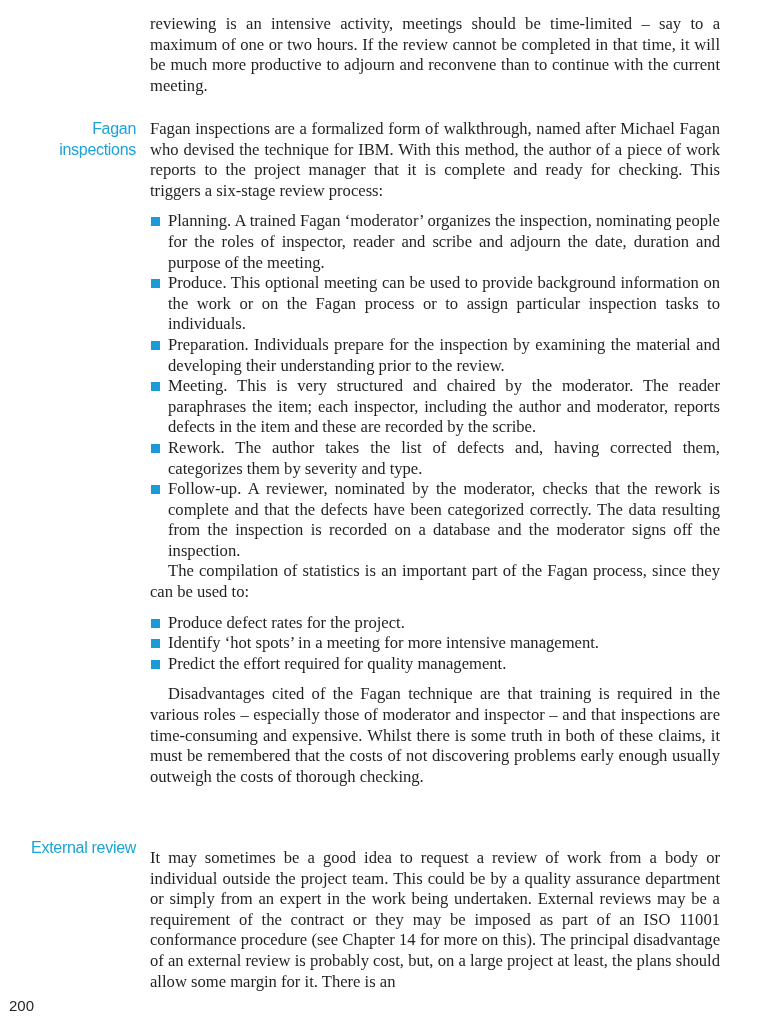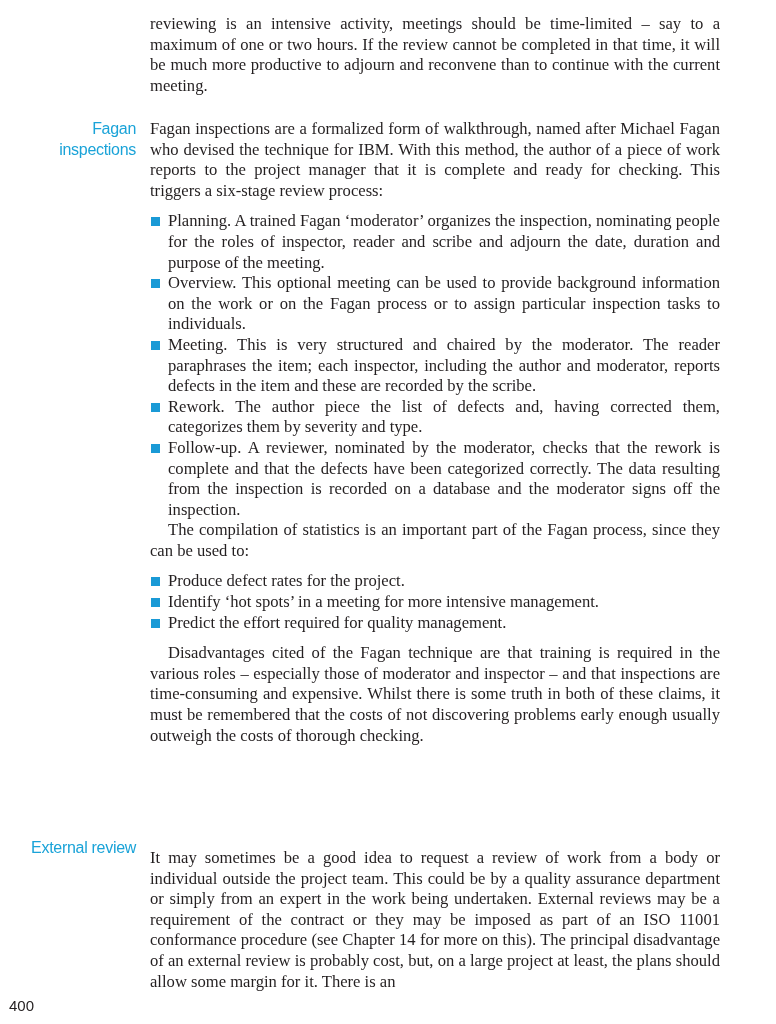--- a/index.html
+++ b/index.html
@@ -91,27 +91,30 @@
   </div>
 
   <div class="col" style="top:119px;">
     <p>Fagan inspections are a formalized form of walkthrough, named after Michael Fagan who devised the technique for IBM. With this method, the author of a piece of work reports to the project manager that it is complete and ready for checking. This triggers a six-stage review process:</p>
 
     <ul class="bullets" style="margin-top:10px;">
       <li>
         <span class="sq"></span><span class="term">Planning</span><span>. A trained Fagan ‘moderator’ organizes the inspection, nominating people for the roles of inspector, reader and scribe and adjourn the date, duration and purpose of the meeting.</span>
       </li>
       <li>
-        <span class="sq"></span><span class="term">Overview</span><span>. This optional meeting can be used to provide background information on the work or on the Fagan process or to assign particular inspection tasks to individuals.</span>
+        <span class="sq"></span><span class="term">Produce</span><span>. This optional meeting can be used to provide background information on the work or on the Fagan process or to assign particular inspection tasks to individuals.</span>
+      </li>
+      <li>
+        <span class="sq"></span><span class="term">Preparation</span><span>. Individuals prepare for the inspection by examining the material and developing their understanding prior to the review.</span>
       </li>
       <li>
         <span class="sq"></span><span class="term">Meeting</span><span>. This is very structured and chaired by the moderator. The reader paraphrases the item; each inspector, including the author and moderator, reports defects in the item and these are recorded by the scribe.</span>
       </li>
       <li>
-        <span class="sq"></span><span class="term">Rework</span><span>. The author piece the list of defects and, having corrected them, categorizes them by severity and type.</span>
+        <span class="sq"></span><span class="term">Rework</span><span>. The author takes the list of defects and, having corrected them, categorizes them by severity and type.</span>
       </li>
       <li>
         <span class="sq"></span><span class="term">Follow-up</span><span>. A reviewer, nominated by the moderator, checks that the rework is complete and that the defects have been categorized correctly. The data resulting from the inspection is recorded on a database and the moderator signs off the inspection.</span>
       </li>
     </ul>
 
     <p class="indent" style="">The compilation of statistics is an important part of the Fagan process, since they can be used to:</p>
 
     <ul class="bullets" style="margin-top:10px;">
       <li>
@@ -130,14 +133,14 @@
 
     <p class="indent" style="margin-top:10px;">Disadvantages cited of the Fagan technique are that training is required in the various roles – especially those of moderator and inspector – and that inspections are time-consuming and expensive. Whilst there is some truth in both of these claims, it must be remembered that the costs of not discovering problems early enough usually outweigh the costs of thorough checking.</p>
   </div>
 
   <div class="margin-head" style="top:838px;">External review</div>
 
   <div class="col" style="top:848px;">
     <p>It may sometimes be a good idea to request a review of work from a body or individual outside the project team. This could be by a quality assurance department or simply from an expert in the work being undertaken. External reviews may be a requirement of the contract or they may be imposed as part of an ISO 11001 conformance procedure (see Chapter 14 for more on this). The principal disadvantage of an external review is probably cost, but, on a large project at least, the plans should allow some margin for it. There is an</p>
   </div>
 
-  <div class="page-num">400</div>
+  <div class="page-num">200</div>
 </div>
 
 </body></html>

